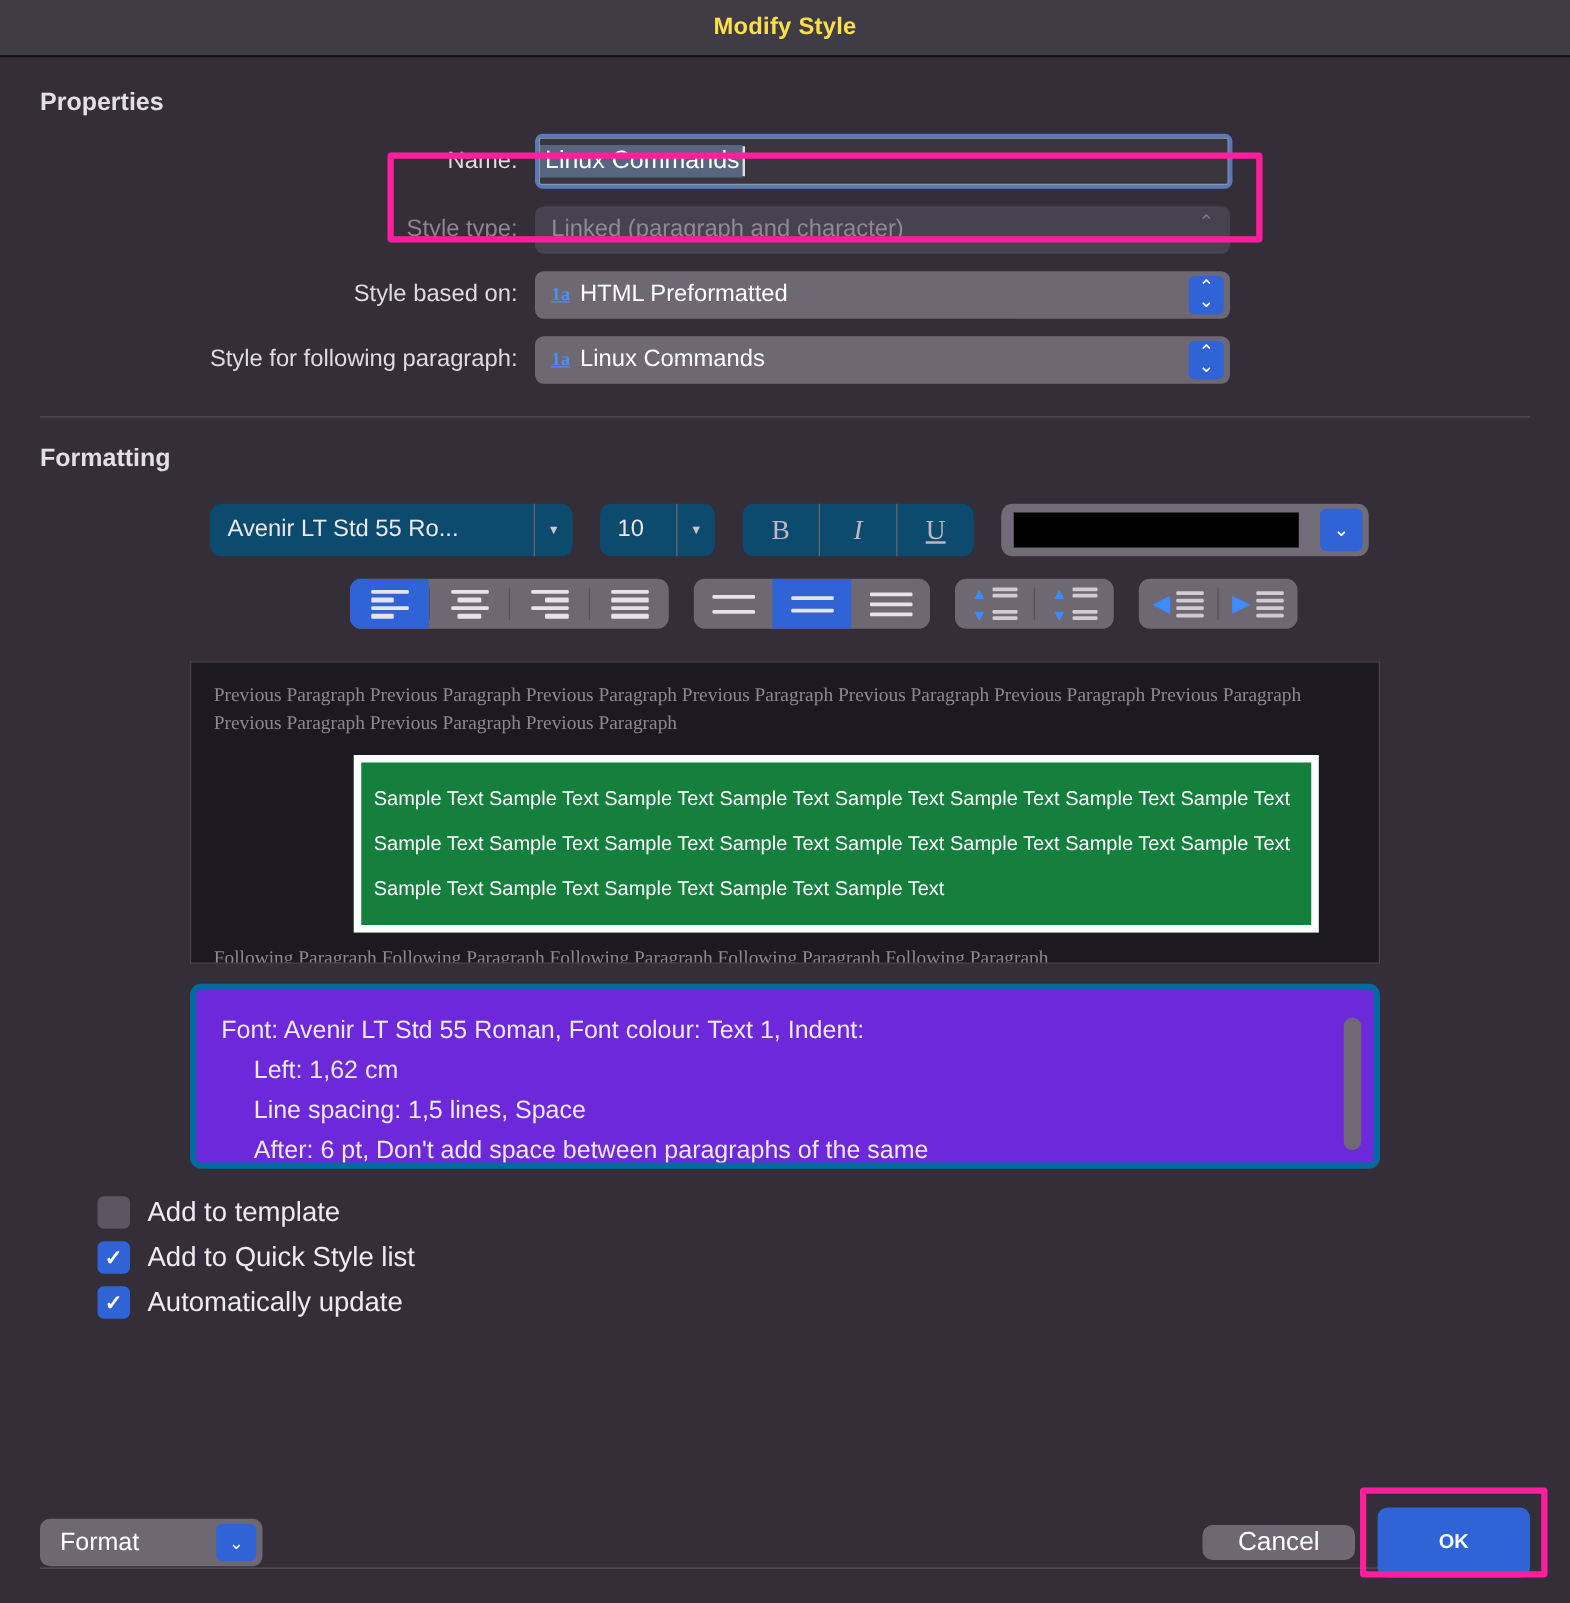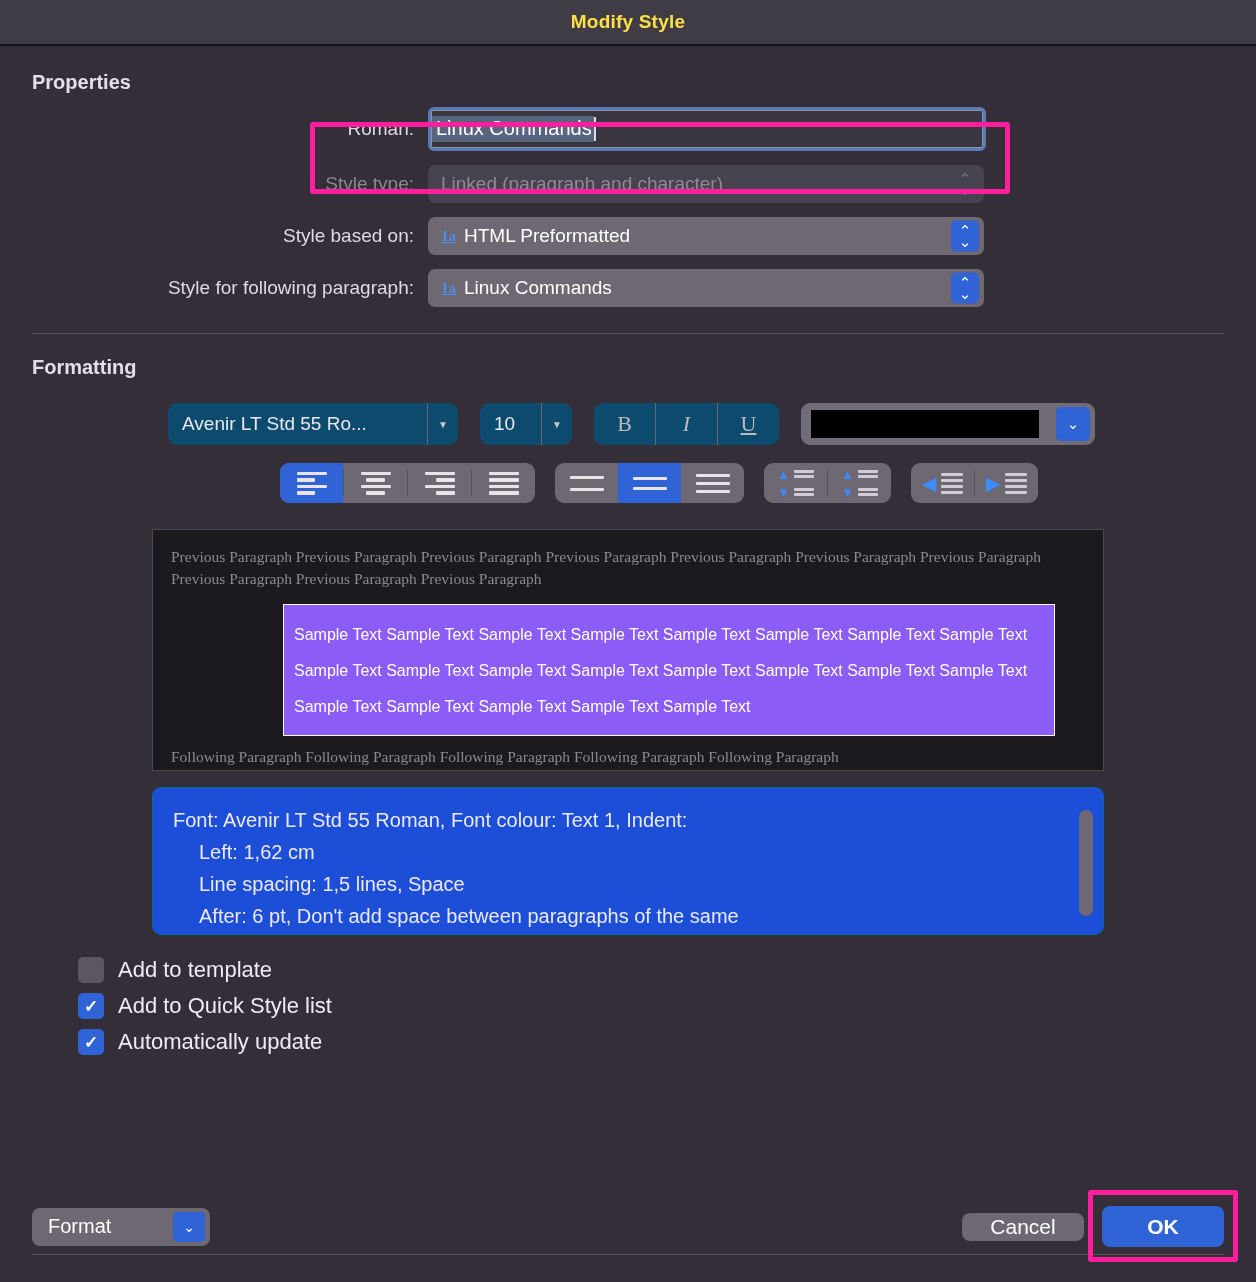--- a/index.html
+++ b/index.html
@@ -168,33 +168,33 @@
     margin: 26px auto 0; width: 952px; height: 242px;
     background: #1c1a1e; border: 1px solid #4a454f;
     padding: 16px 18px 0 18px; overflow: hidden;
   }
   .prev-para {
     font-family: "Liberation Serif", serif;
     font-size: 15.5px; color: #8c8892; line-height: 1.42;
   }
   .sample-box {
     margin: 14px 0 0 112px; width: 772px;
-    background: #8b5cf6; border: 1px solid #ffffff;
+    background: #15803d; border: 6px solid #ffffff;
     padding: 12px 10px 10px 10px;
   }
   .sample-text {
     font-size: 16px; color: #ffffff; line-height: 2.25;
     font-weight: 500;
   }
   .prev-follow { margin-top: 10px; }
 
   
   .descbox {
     margin: 16px auto 0; width: 952px; height: 148px;
-    background: #1d4ed8; border: 1px solid #0369a1; border-radius: 9px;
+    background: #6d28d9; border: 5px solid #0369a1; border-radius: 9px;
     padding: 16px 20px; position: relative; overflow: hidden;
   }
   .desc-line { font-size: 20px; color: #ece9ef; line-height: 1.6; white-space: nowrap; }
   .desc-line.ind1 { padding-left: 26px; }
   .scrollbar {
     position: absolute; right: 10px; top: 22px;
     width: 14px; height: 106px; border-radius: 7px; background: #6e6975;
   }
 
   
@@ -227,43 +227,43 @@
     color: #fff; font-size: 14px;
   }
   .spacer { flex: 1; }
   .cancel-btn {
     width: 122px; height: 28px; background: #6d6872; border-radius: 8px;
     display: flex; align-items: center; justify-content: center;
     font-size: 21px; color: #ffffff; margin-right: 18px;
   }
   .ok-wrap { position: relative; }
   .ok-btn {
-    width: 122px; height: 41px; background: #2f63d6; border-radius: 8px;
+    width: 122px; height: 56px; background: #2f63d6; border-radius: 8px;
     display: flex; align-items: center; justify-content: center;
-    font-size: 21px; color: #ffffff; font-weight: 600;
+    font-size: 16px; color: #ffffff; font-weight: 600;
   }
   .ok-highlight {
     position: absolute; left: -14px; top: -16px;
     width: 150px; height: 72px;
     border: 5px solid #ff1f9c; border-radius: 3px; pointer-events: none;
   }
 </style>
 </head>
 <body>
 
 <div class="titlebar">
   <div class="title">Modify Style</div>
 </div>
 
 <div class="body">
 
   <div class="section-head" id="properties-head">Properties</div>
 
   <div class="row name-row">
-    <div class="row-label">Roman:</div>
+    <div class="row-label">Name:</div>
     <div class="name-focus">
       <div class="name-input">
         <span class="name-text">Linux Commands</span>
         <span class="caret"></span>
       </div>
     </div>
   </div>
 
   <div class="row cbrow">
     <div class="row-label dim">Style type:</div>

